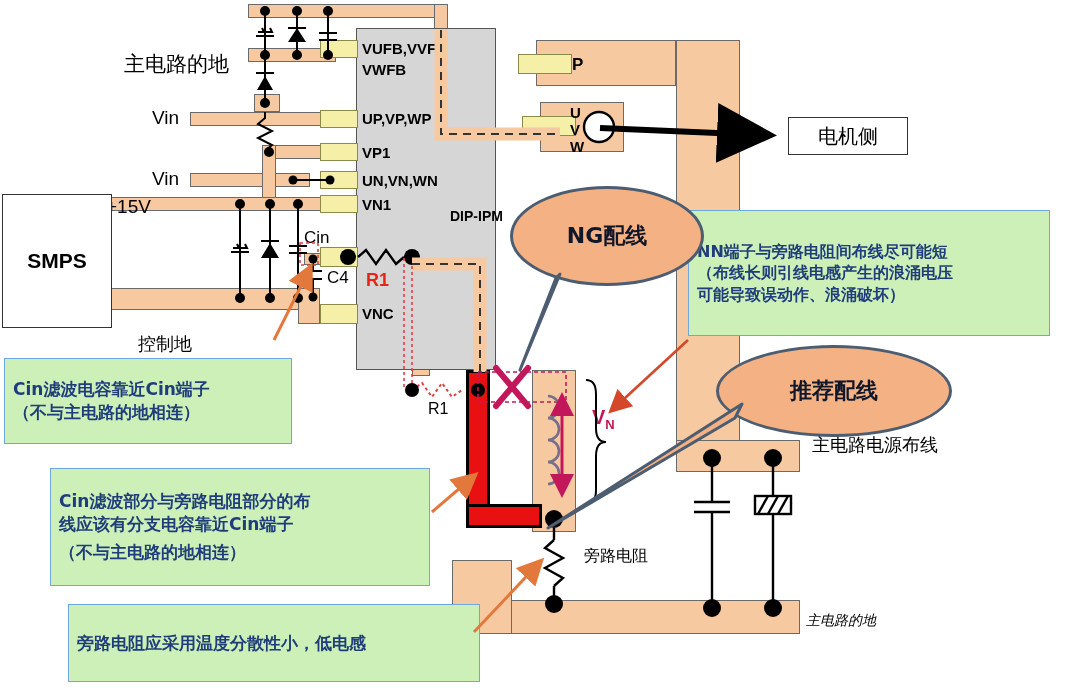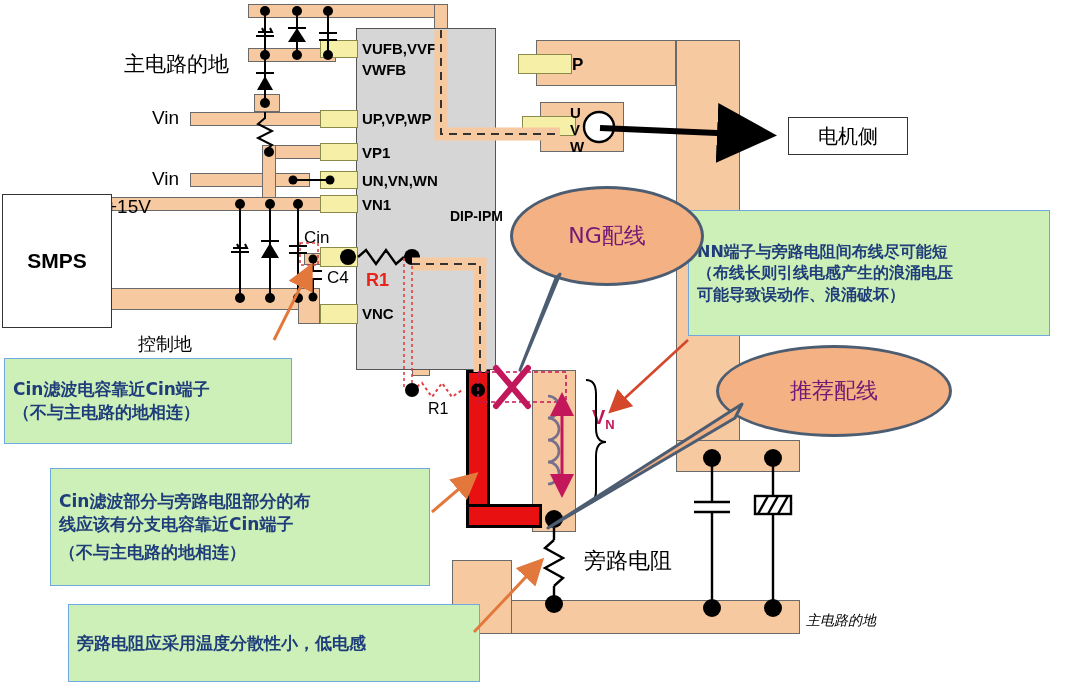--- a/index.html
+++ b/index.html
@@ -9,21 +9,21 @@
   
   .trace{position:absolute;background:#F7C9A0;border:1.5px solid #6a6a6a;box-sizing:border-box;}
   .pad{position:absolute;background:#F5EFA8;border:1.5px solid #8a8a4a;box-sizing:border-box;}
   .ipm{position:absolute;background:#D6D6D6;border:1.5px solid #555;box-sizing:border-box;}
   .lbl{position:absolute;color:#000;white-space:nowrap;font-weight:bold;}
   .cn{font-family:"DejaVu Sans","Liberation Sans",sans-serif;}
   .greenbox{position:absolute;background:#CCF0B8;border:1.2px solid #6fa8dc;box-sizing:border-box;
             color:#1F3D7A;font-weight:bold;display:flex;flex-direction:column;justify-content:center;}
   .greenbox div{padding:0 8px;line-height:1.34;}
   .bubble{position:absolute;background:#F4B183;border:3px solid #4C5D72;border-radius:50%;
-          display:flex;align-items:center;justify-content:center;color:#701a75;font-weight:normal;}
+          display:flex;align-items:center;justify-content:center;color:#0f172a;font-weight:bold;}
   .whitebox{position:absolute;background:#fff;border:1.5px solid #333;display:flex;
             align-items:center;justify-content:center;box-sizing:border-box;}
   .redtrace{position:absolute;background:#E81010;border:3px solid #000;box-sizing:border-box;}
   svg.ov{position:absolute;left:0;top:0;width:1080px;height:690px;pointer-events:none;}
 </style>
 </head>
 <body>
 
 <div id="root">
 
@@ -84,21 +84,22 @@
 
   <div class="lbl cn" style="left:124px;top:50px;font-size:21px;font-weight:normal;">主电路的地</div>
   <div class="lbl" style="left:152px;top:107px;font-size:19px;font-weight:normal;">Vin</div>
   <div class="lbl" style="left:152px;top:168px;font-size:19px;font-weight:normal;">Vin</div>
   <div class="lbl" style="left:106px;top:196px;font-size:19px;font-weight:normal;">+15V</div>
   <div class="lbl" style="left:304px;top:228px;font-size:17px;font-weight:normal;">Cin</div>
   <div class="lbl" style="left:327px;top:268px;font-size:17px;font-weight:normal;">C4</div>
   <div class="lbl" style="left:366px;top:270px;font-size:18px;color:#E8231A;">R1</div>
   <div class="lbl" style="left:428px;top:400px;font-size:16px;font-weight:normal;">R1</div>
   <div class="lbl cn" style="left:138px;top:332px;font-size:18px;font-weight:normal;">控制地</div>
-  <div class="lbl cn" style="left:584px;top:546px;font-size:22px;font-weight:normal;">旁路电阻</div>
+  <div class="lbl cn" style="left:584px;top:546px;font-size:16px;font-weight:normal;">旁路电阻</div>
+  <div class="lbl cn" style="left:812px;top:433px;font-size:18px;font-weight:normal;">主电路电源布线</div>
   <div class="lbl cn" style="left:806px;top:612px;font-size:14px;font-weight:normal;font-style:italic;">主电路的地</div>
   <div class="lbl" style="left:783px;top:494px;font-size:17px;font-weight:normal;">+</div>
 
   <div class="abs" style="left:592px;top:406px;color:#C2185B;font-weight:bold;font-size:20px;">
     <span>V</span><span style="font-size:13px;vertical-align:sub;">N</span>
   </div>
 
   <div class="lbl" style="left:362px;top:40px;font-size:15px;">VUFB,VVFB</div>
   <div class="lbl" style="left:362px;top:61px;font-size:15px;">VWFB</div>
   <div class="lbl" style="left:362px;top:110px;font-size:15px;">UP,VP,WP</div>

